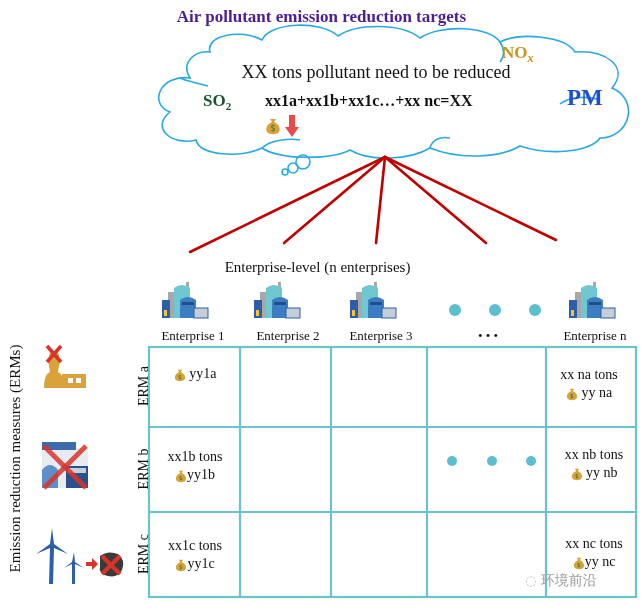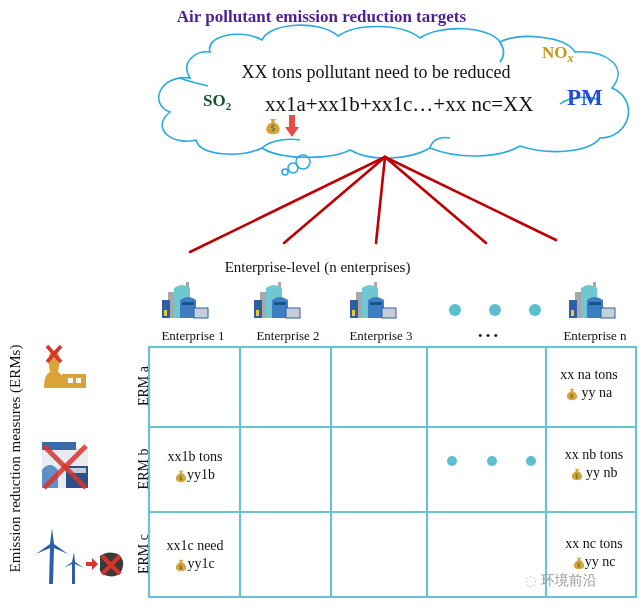--- a/index.html
+++ b/index.html
@@ -1,25 +1,25 @@
 <!DOCTYPE html>
 <html><head>
 <meta charset="utf-8">
 <style>
   html,body{margin:0;padding:0;background:#fff;}
   body{width:643px;height:608px;position:relative;overflow:hidden;font-family:"Liberation Serif","DejaVu Serif",serif;color:#111;}
   .abs{position:absolute;}
   #title{left:0;width:643px;top:7px;text-align:center;font-weight:bold;font-size:17px;color:#4c1d95;}
   svg.layer{position:absolute;left:0;top:0;}
   #main-line{left:196px;top:62px;width:360px;text-align:center;font-size:18px;}
-  #eq1{left:265px;top:92px;font-size:21px;}
+  #eq1{left:265px;top:92px;font-size:16px;font-weight:bold;}
   #eq2{left:265px;top:115px;font-size:15px;}
   #so2{left:203px;top:91px;font-weight:bold;font-size:17px;color:#14532d;}
   #so2 sub{font-size:11px;}
-  #nox{left:502px;top:43px;font-weight:bold;font-size:17px;color:#c8941a;padding-left:40px;}
+  #nox{left:502px;top:43px;font-weight:bold;font-size:17px;color:#c8941a;}
   #nox sub{font-size:12px;font-style:italic;}
   #pm{left:567px;top:85px;font-weight:bold;font-size:23px;color:#1d4ed8;}
   .money{display:inline-block;width:16px;height:18px;vertical-align:middle;}
   #ent-level{left:0;width:635px;top:259px;text-align:center;font-size:15px;}
   .ent-label{top:328px;font-size:13px;text-align:center;width:96px;}
   .ent-icon{top:278px;width:50px;height:42px;}
   #ylabel{left:-100px;top:450px;width:230px;transform:rotate(-90deg);transform-origin:center;font-size:15px;text-align:center;}
   .erm-label{width:60px;text-align:center;font-size:14px;transform:rotate(-90deg);}
   .cell-text{font-size:14px;text-align:center;line-height:18px;}
   #watermark{left:525px;top:572px;font-family:"DejaVu Sans",sans-serif;font-size:14px;color:#9a9a9a;}
@@ -160,30 +160,34 @@
   <path d="M66,34 Q74,28 84,32 Q92,38 88,48 Q84,56 74,54 Q64,52 66,44 Z" fill="#3a3a3a"></path>
   <line x1="68" y1="34" x2="86" y2="52" stroke="#d9342b" stroke-width="4"></line>
   <line x1="86" y1="34" x2="68" y2="52" stroke="#d9342b" stroke-width="4"></line>
 </svg>
 
 <div class="abs erm-label" style="left:114px;top:378px">ERM a</div>
 <div class="abs erm-label" style="left:114px;top:461px">ERM b</div>
 <div class="abs erm-label" style="left:114px;top:546px">ERM c</div>
 
 <div class="abs cell-text" style="left:150px;top:365px;width:90px">
+  <div><svg class="money" style="width:12px;height:14px" viewBox="0 0 16 18">
+        <path d="M5,2 L11,2 L9,5 C14,7 16,12 14,15 C12,18 4,18 2,15 C0,12 2,7 7,5 Z" fill="#d9a33a"></path>
+        <text x="8" y="14" font-size="8" text-anchor="middle" fill="#2b6b2b" font-family="DejaVu Sans,sans-serif">$</text>
+      </svg> <span>yy1a</span></div>
 </div>
 <div class="abs cell-text" style="left:150px;top:448px;width:90px">
   <div>xx1b tons</div>
   <div><svg class="money" style="width:12px;height:14px" viewBox="0 0 16 18">
         <path d="M5,2 L11,2 L9,5 C14,7 16,12 14,15 C12,18 4,18 2,15 C0,12 2,7 7,5 Z" fill="#d9a33a"></path>
         <text x="8" y="14" font-size="8" text-anchor="middle" fill="#2b6b2b" font-family="DejaVu Sans,sans-serif">$</text>
       </svg><span>yy1b</span></div>
 </div>
 <div class="abs cell-text" style="left:150px;top:537px;width:90px">
-  <div>xx1c need</div>
+  <div>xx1c tons</div>
   <div><svg class="money" style="width:12px;height:14px" viewBox="0 0 16 18">
         <path d="M5,2 L11,2 L9,5 C14,7 16,12 14,15 C12,18 4,18 2,15 C0,12 2,7 7,5 Z" fill="#d9a33a"></path>
         <text x="8" y="14" font-size="8" text-anchor="middle" fill="#2b6b2b" font-family="DejaVu Sans,sans-serif">$</text>
       </svg><span>yy1c</span></div>
 </div>
 
 <div class="abs cell-text" style="left:547px;top:366px;width:84px">
   <div>xx na tons</div>
   <div><svg class="money" style="width:12px;height:14px" viewBox="0 0 16 18">
         <path d="M5,2 L11,2 L9,5 C14,7 16,12 14,15 C12,18 4,18 2,15 C0,12 2,7 7,5 Z" fill="#d9a33a"></path>

